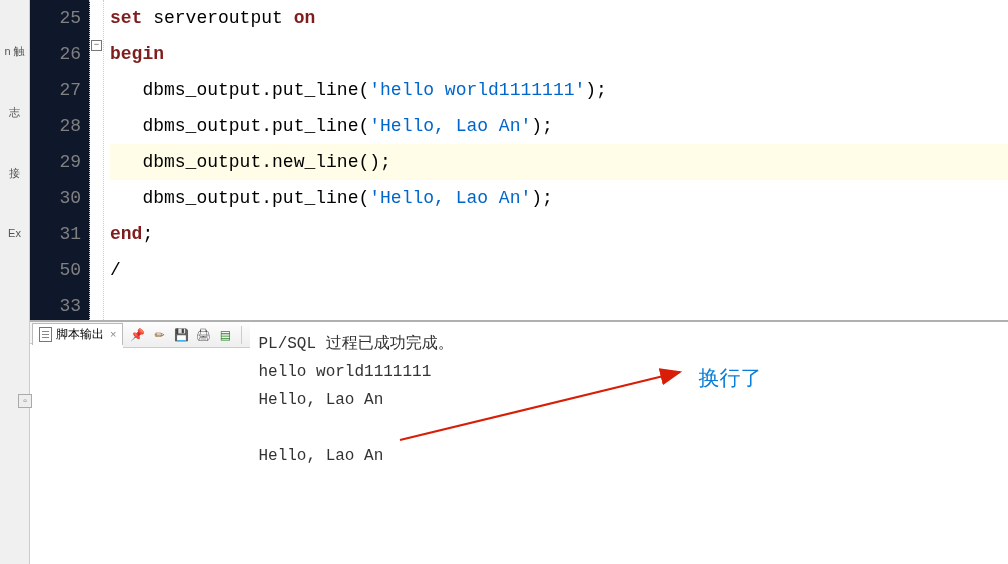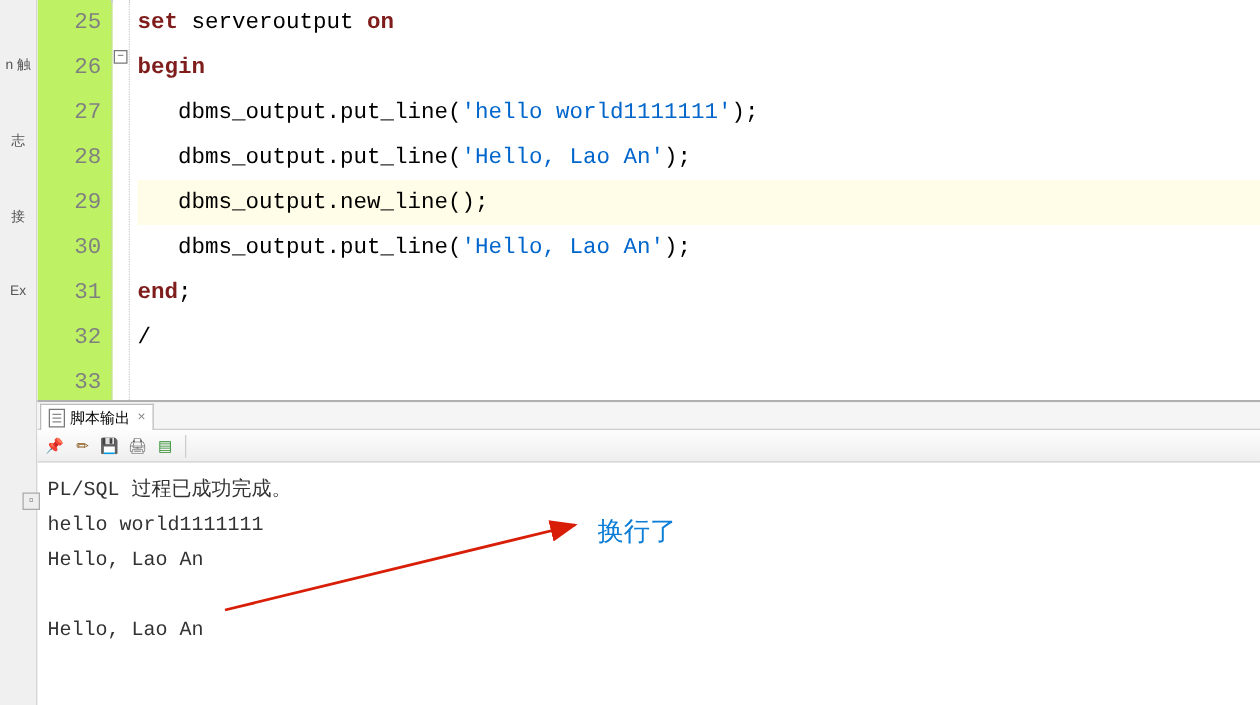--- a/index.html
+++ b/index.html
@@ -46,21 +46,21 @@
     }
     .editor-content {
       display: flex;
       height: 100%;
       font-family: "Courier New", Consolas, monospace;
       font-size: 18px;
       line-height: 36px;
     }
     .gutter {
       width: 60px;
-      background: #bef264;
+      background: #0f172a;
       border-right: 1px dotted #ccc;
       text-align: right;
       padding-right: 8px;
       color: #808080;
       flex-shrink: 0;
     }
     .gutter .line-num {
       height: 36px;
     }
     .fold-gutter {
@@ -93,21 +93,21 @@
     .code-line.highlight {
       background: #fffde7;
     }
     .kw { color: #7f1d1d; font-weight: bold; }
     .str { color: #0066cc; }
     .plain { color: #000; }
     
     .output-pane {
       flex: 1;
       display: flex;
-      flex-direction: column;
+      flex-direction: row;
       background: #fff;
       position: relative;
     }
     .output-tabs {
       height: 22px;
       background: #f5f5f5;
       border-bottom: 1px solid #ccc;
       display: flex;
       align-items: center;
       padding-left: 2px;
@@ -221,21 +221,21 @@
     <div class="editor-pane">
       <div class="editor-content">
         <div class="gutter" id="gutter">
             <div class="line-num">25</div>
             <div class="line-num">26</div>
             <div class="line-num">27</div>
             <div class="line-num">28</div>
             <div class="line-num">29</div>
             <div class="line-num">30</div>
             <div class="line-num">31</div>
-            <div class="line-num">32</div>
+            <div class="line-num">50</div>
             <div class="line-num">33</div>
           </div>
         <div class="fold-gutter">
           <div class="fold-marker">−</div>
         </div>
         <div class="code-area" id="code-area"><div class="code-line"><span class="kw">set</span><span class="plain"> serveroutput </span><span class="kw">on</span></div><div class="code-line"><span class="kw">begin</span></div><div class="code-line"><span class="plain">   dbms_output.put_line(</span><span class="str">'hello world1111111'</span><span class="plain">);</span></div><div class="code-line"><span class="plain">   dbms_output.put_line(</span><span class="str">'Hello, Lao An'</span><span class="plain">);</span></div><div class="code-line highlight"><span class="plain">   dbms_output.new_line();</span></div><div class="code-line"><span class="plain">   dbms_output.put_line(</span><span class="str">'Hello, Lao An'</span><span class="plain">);</span></div><div class="code-line"><span class="kw">end</span><span class="plain">;</span></div><div class="code-line"><span class="plain">/</span></div><div class="code-line"></div></div>
       </div>
     </div>
 
     <div class="output-pane">

